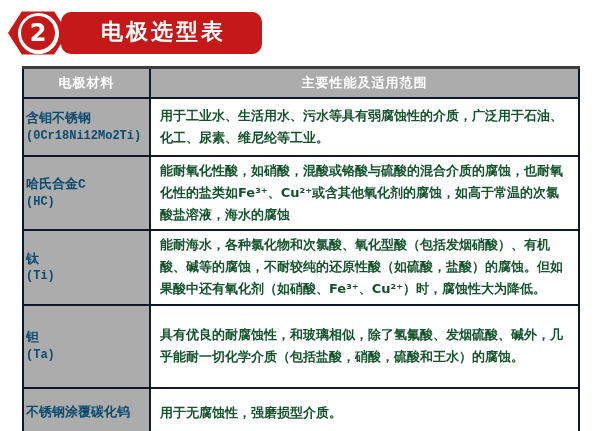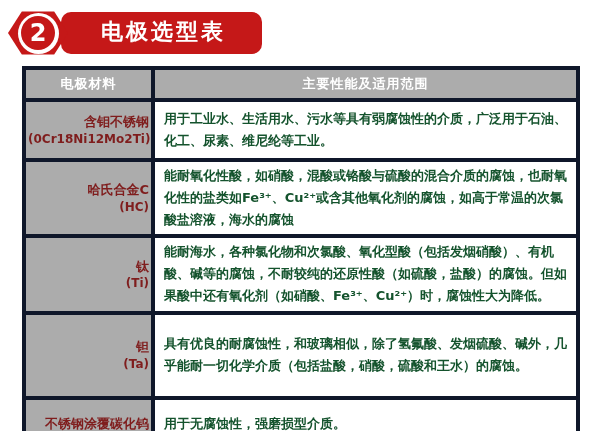--- a/index.html
+++ b/index.html
@@ -30,30 +30,30 @@
     padding:5px 36px 7px 40px;border-radius:10px;
     white-space:nowrap;
   }
 
   
   .etable{
     margin:9px 0 0 22px;width:558px;
     border-collapse:collapse;table-layout:fixed;
     border:2px solid #464646;border-top:3px solid #3c3c3c;
   }
-  .etable th,.etable td{border:4px solid #0f172a;}
+  .etable th,.etable td{border:2px solid #0f172a;}
   .etable th{
     background:#acacac;color:#ffffff;font-weight:bold;
     font-size:13px;height:24px;padding:2px;letter-spacing:1px;
   }
   .etable th.mat, .etable td.mat{width:121px;}
   td.mat{
-    background:#acacac;color:#7f1d1d;font-weight:bold;
-    font-size:13px;text-align:right;vertical-align:middle;
-    line-height:1.35;padding:3px 2px;
+    background:#acacac;color:#0c4a6e;font-weight:bold;
+    font-size:13px;text-align:left;vertical-align:middle;
+    line-height:1.35;padding:3px 2px;font-family:Liberation Mono, monospace;
   }
   td.mat .sub{font-size:12px;}
   td.desc{
     background:#ffffff;color:#14532d;
     font-size:13px;font-weight:600;
     line-height:1.7;padding:3px 8px 3px 9px;
     vertical-align:middle;text-align:left;
   }
   tbody tr:nth-child(1) td{height:50px;}
   tbody tr:nth-child(2) td{height:45px;}

